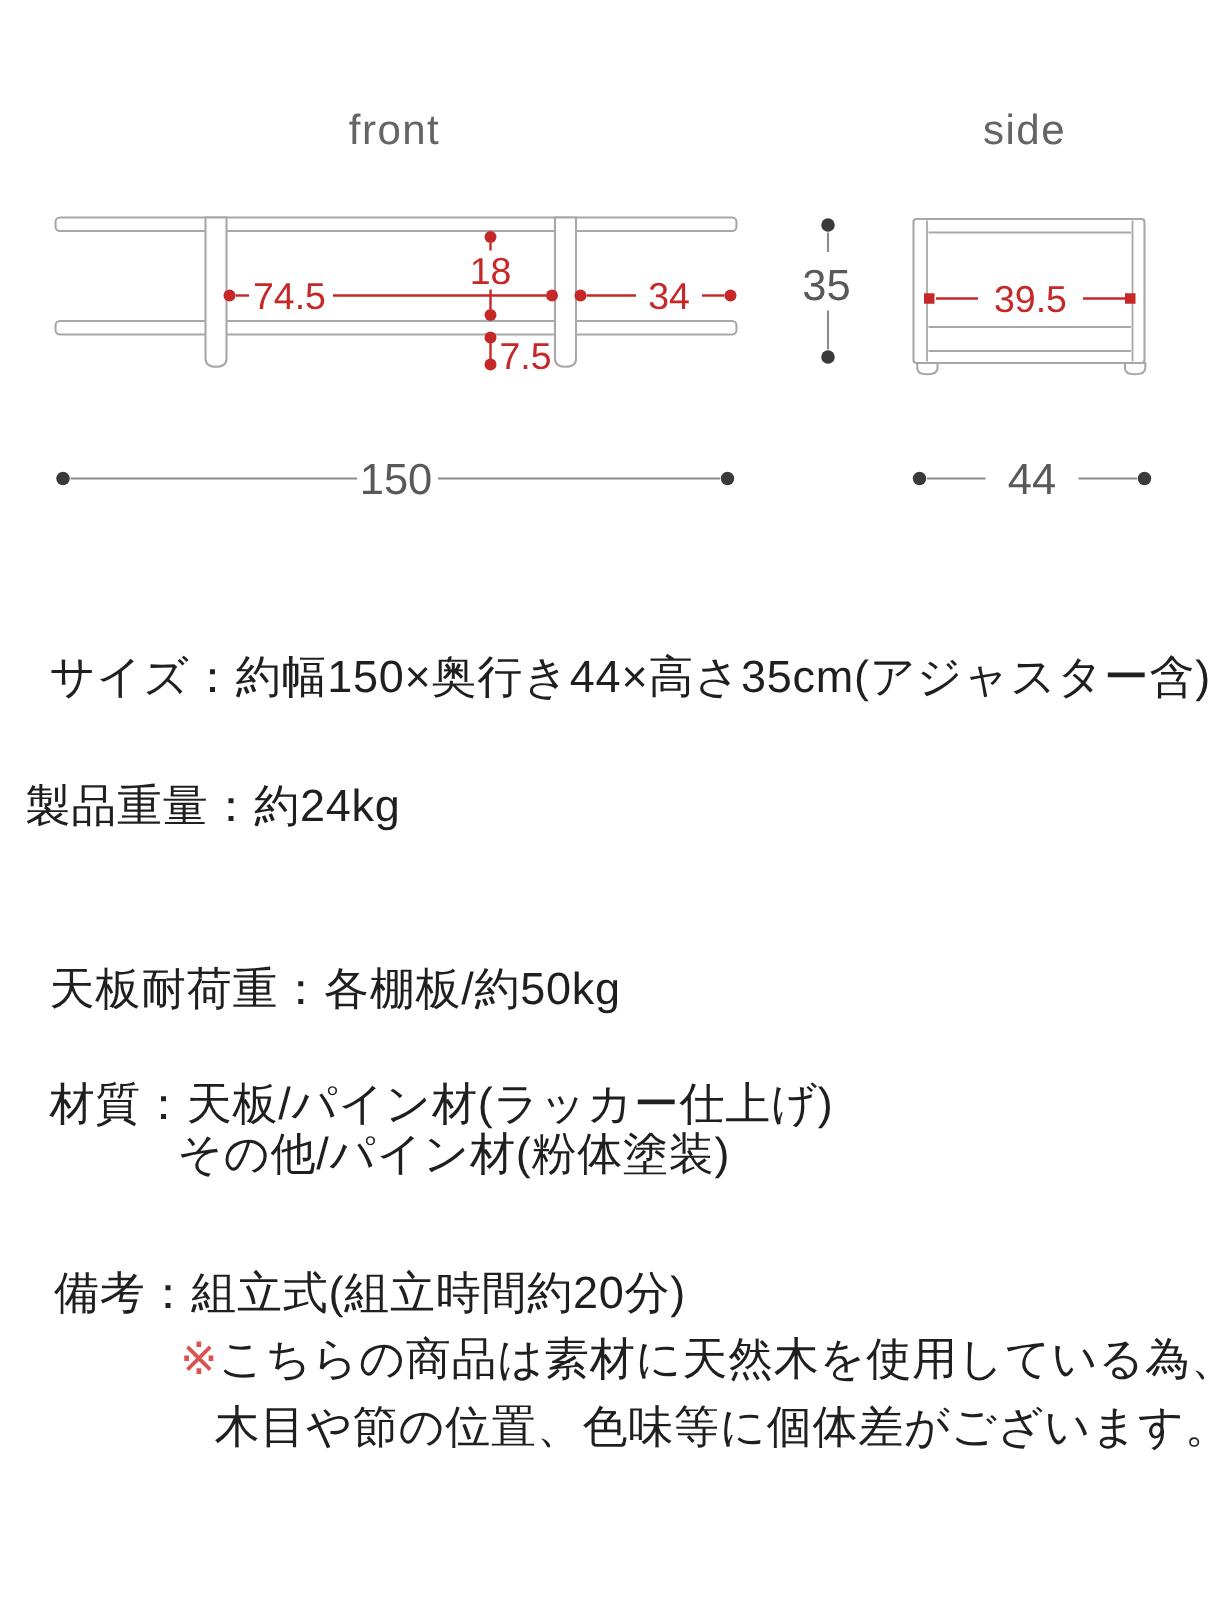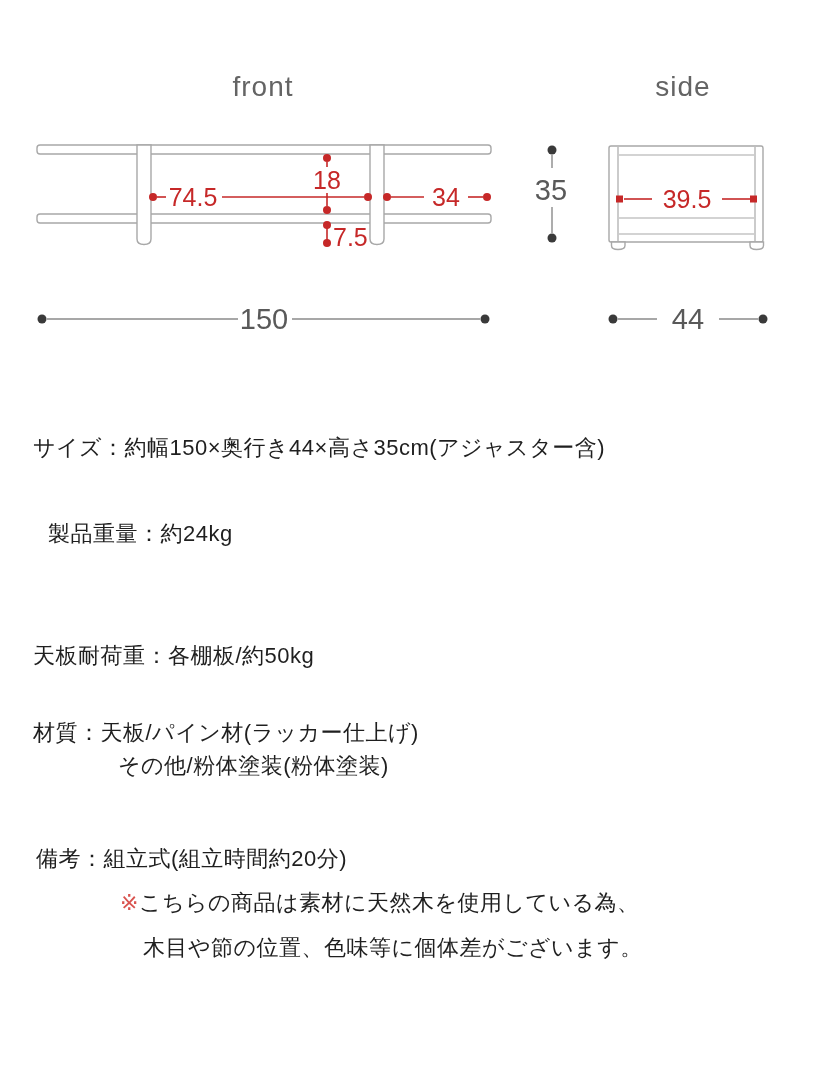--- a/index.html
+++ b/index.html
@@ -13,21 +13,21 @@
   .outline{fill:#ffffff;stroke:#a8a8a8;stroke-width:1.4;}
   .innerline{stroke:#a8a8a8;stroke-width:1.2;fill:none;}
   .red-line{stroke:#c62828;stroke-width:1.6;fill:none;}
   .red-dot{fill:#c62828;stroke:none;}
   .red-text{fill:#c62828;font-size:25px;font-weight:300;}
   .gray-line{stroke:#8a8a8a;stroke-width:1.4;fill:none;}
   .gray-dot{fill:#3a3a3a;stroke:none;}
   .gray-text{fill:#595959;font-size:29px;font-weight:300;}
   .spec{
     position:absolute;margin:0;white-space:nowrap;
-    font-size:22px;color:#1f1f1f;line-height:1.15;letter-spacing:0.5px;
+    font-size:30px;color:#1f1f1f;line-height:1.15;letter-spacing:0.5px;
   }
   .mark{color:#d9534f;}
 </style>
 </head>
 <body>
 
 <svg id="diagram" width="815" height="360" viewBox="0 0 815 360">
 
   <text class="view-label" x="263" y="96" text-anchor="middle">front</text>
   <text class="view-label" x="683" y="96" text-anchor="middle">side</text>
@@ -110,20 +110,20 @@
       <line class="gray-line" x1="618" y1="319" x2="657" y2="319"></line>
       <text class="gray-text" x="688" y="329" text-anchor="middle">44</text>
       <line class="gray-line" x1="719" y1="319" x2="758" y2="319"></line>
       <circle class="gray-dot" cx="763" cy="319" r="4.5"></circle>
     </g>
   </g>
 </svg>
 
 <div>
   <p class="spec" style="left:33px;top:435px">サイズ：約幅150×奥行き44×高さ35cm(アジャスター含)</p>
-  <p class="spec" style="left:48px;top:521px">製品重量：約24kg</p>
+  <p class="spec" style="left:17px;top:521px">製品重量：約24kg</p>
   <p class="spec" style="left:33px;top:643px">天板耐荷重：各棚板/約50kg</p>
   <p class="spec" style="left:33px;top:720px">材質：天板/パイン材(ラッカー仕上げ)</p>
-  <p class="spec" style="left:118px;top:753px">その他/粉体塗装(粉体塗装)</p>
+  <p class="spec" style="left:118px;top:753px">その他/パイン材(粉体塗装)</p>
   <p class="spec" style="left:36px;top:846px">備考：組立式(組立時間約20分)</p>
   <p class="spec" style="left:120px;top:890px"><span class="mark">※</span><span>こちらの商品は素材に天然木を使用している為、</span></p>
   <p class="spec" style="left:143px;top:935px">木目や節の位置、色味等に個体差がございます。</p>
 </div>
 
 </body></html>

